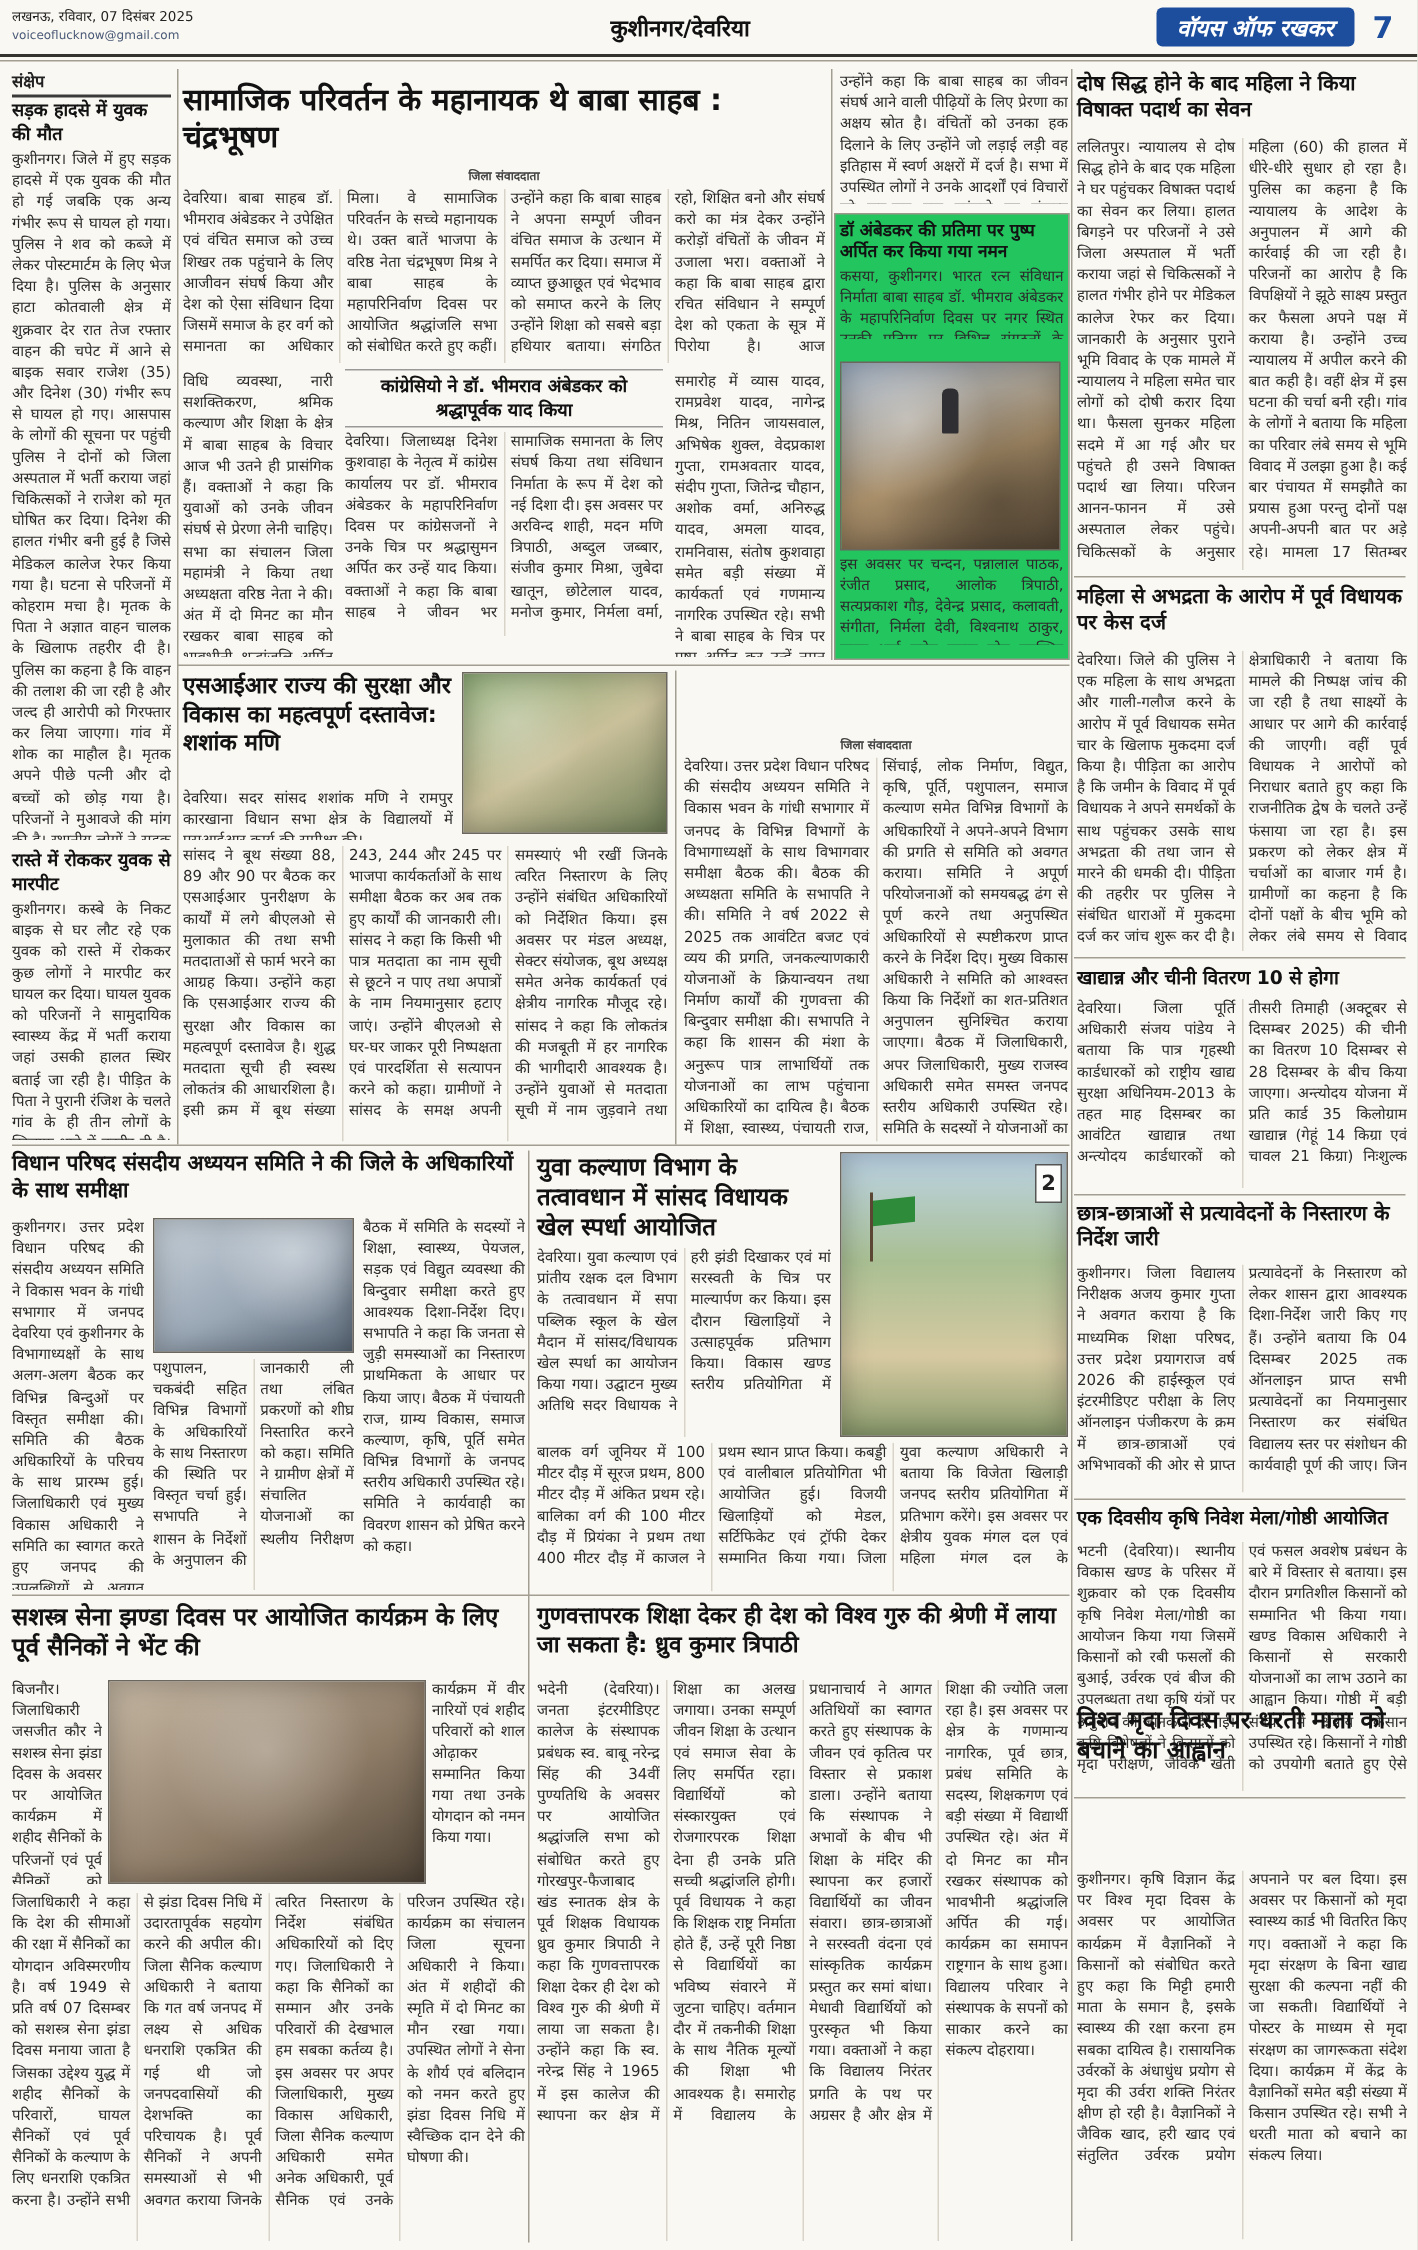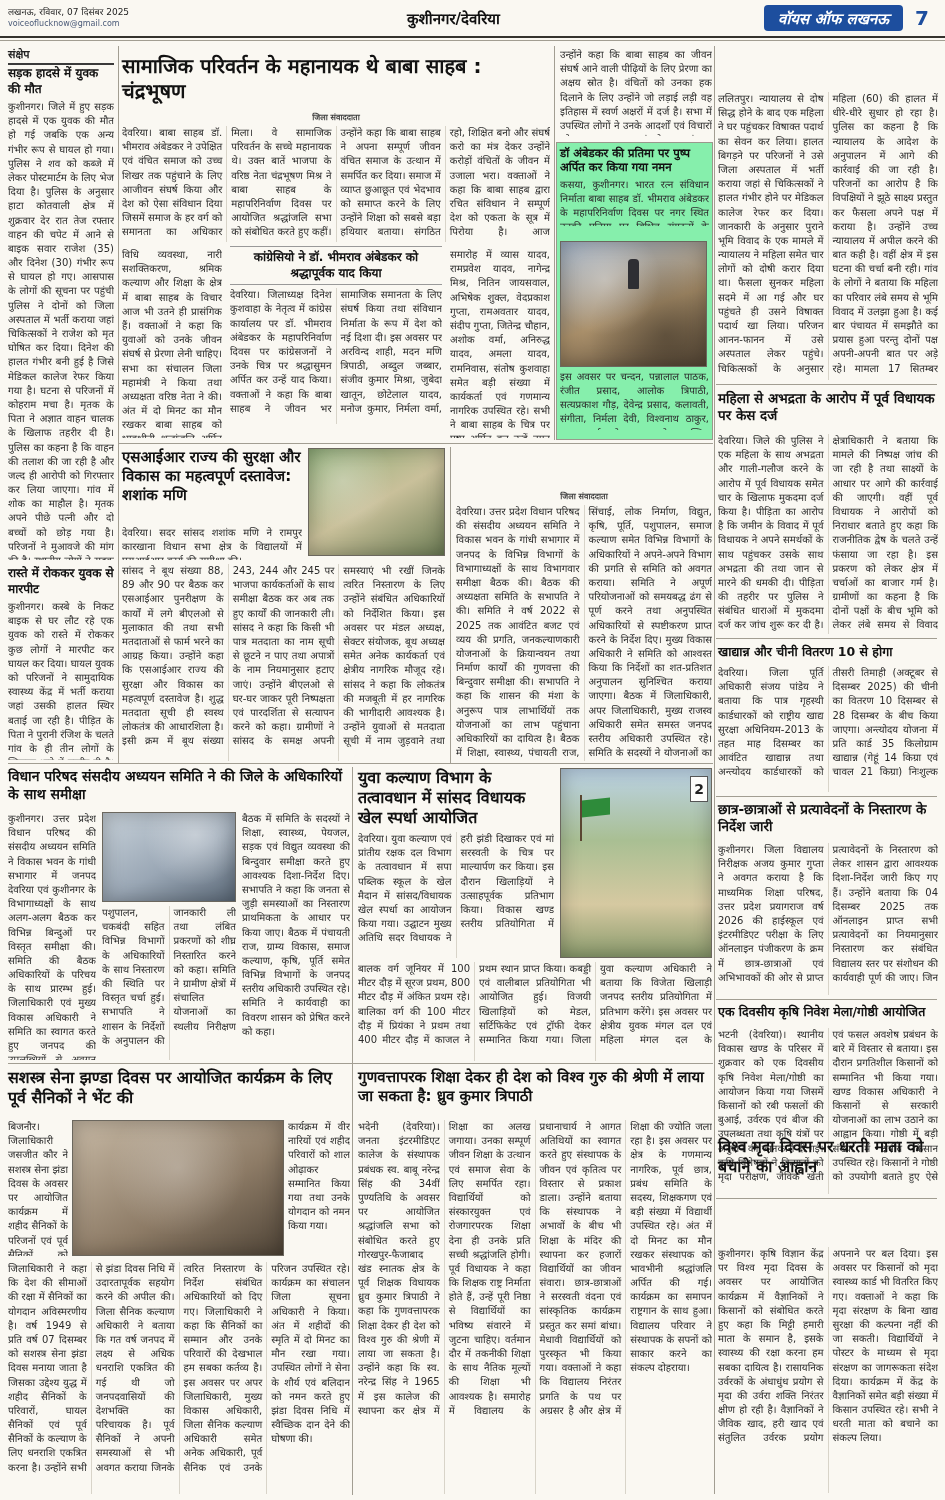--- a/index.html
+++ b/index.html
@@ -17,21 +17,21 @@
   .mh-left{width:230px;font-size:9px;line-height:1.3;color:#222}
   .mh-email{color:#4a5a78;font-size:8px}
   .mh-center{font-weight:700;font-size:15px;color:#111}
   .mh-right{display:flex;align-items:center;gap:12px;width:260px;justify-content:flex-end}
   .brand-box{background:#1d4e9e;color:#fff;font-weight:700;font-style:italic;font-size:15px;padding:3px 14px;border-radius:4px;white-space:nowrap}
   .page-num{color:#1d4e9e;font-weight:700;font-size:20px}
   .briefs-label{font-weight:700;font-size:11px;color:#222;border-bottom:2px solid #3a3a3a;padding-bottom:2px}
   .brief-title{font-size:12px;line-height:1.3}
   .substory{border-top:1px solid #999;padding-top:3px}
   .substory-head{font-size:12px;text-align:center;border-bottom:1px solid #999;padding-bottom:3px;margin-bottom:3px;line-height:1.3}
-  .pbox{border:1px solid #9b978c;background:#86efac;padding:3px;overflow:hidden}
+  .pbox{border:1px solid #9b978c;background:#22c55e;padding:3px;overflow:hidden}
   .pbox .headline{font-size:11.5px;margin-bottom:3px}
   .photo{position:absolute;border:1px solid #6b675e;box-shadow:inset 0 0 20px rgba(0,0,0,.28);overflow:hidden}
   .photo-flow{position:relative;border:1px solid #6b675e;box-shadow:inset 0 0 20px rgba(0,0,0,.28);overflow:hidden}
   .ph-statue{background:radial-gradient(circle at 30% 30%,rgba(255,255,255,.35),transparent 42%),radial-gradient(circle at 72% 75%,rgba(0,0,0,.3),transparent 55%),linear-gradient(160deg,#9fb0c5,#a98f6a 55%,#5f4f3c)}
   .ph-outdoor{background:radial-gradient(circle at 25% 30%,rgba(255,255,255,.3),transparent 40%),linear-gradient(150deg,#8fae77,#c9c09a 50%,#6f7f57)}
   .ph-hall{background:radial-gradient(circle at 70% 25%,rgba(255,255,255,.4),transparent 45%),linear-gradient(150deg,#c8d2da,#9aa7b5 55%,#5d6b7a)}
   .ph-sports{background:linear-gradient(180deg,#bcd3e6 0%,#a9bf93 38%,#d6c9a1 72%,#8a9b6d 100%)}
   .ph-group{background:radial-gradient(circle at 50% 35%,rgba(255,255,255,.25),transparent 50%),linear-gradient(150deg,#c7b9a5,#8d7b66 58%,#4f4437)}
   .statue{position:absolute;left:46%;top:14%;width:11px;height:30px;background:#2e2e33;border-radius:4px 4px 1px 1px}
   .flag{position:absolute;left:14%;top:16%;width:28px;height:17px;background:#2e8b3a;transform:skewY(-6deg)}
@@ -43,21 +43,21 @@
 
 <div class="page">
 
   <header class="masthead">
     <div class="mh-left">
       <div>लखनऊ, रविवार, 07 दिसंबर 2025</div>
       <div class="mh-email">voiceoflucknow@gmail.com</div>
     </div>
     <div class="mh-center">कुशीनगर/देवरिया</div>
     <div class="mh-right">
-      <div class="brand-box">वॉयस ऑफ लखनऊ</div>
+      <div class="brand-box">वॉयस ऑफ रखकर</div>
       <div class="page-num">7</div>
     </div>
   </header>
   <div class="rule-h" style="left:0;top:36px;width:945px;height:2px;background:#35332e"></div>
   <div class="rule-h" style="left:0;top:40px;width:945px"></div>
 
   <div class="abs briefs-label" style="left:8px;top:46px;width:106px">संक्षेप</div>
   <h3 class="abs headline brief-title" style="left:8px;top:66px;width:106px">सड़क हादसे में युवक की मौत</h3>
   <div class="abs body-copy" style="left:8px;top:100px;width:106px;height:460px">कुशीनगर। जिले में हुए सड़क हादसे में एक युवक की मौत हो गई जबकि एक अन्य गंभीर रूप से घायल हो गया। पुलिस ने शव को कब्जे में लेकर पोस्टमार्टम के लिए भेज दिया है। पुलिस के अनुसार हाटा कोतवाली क्षेत्र में शुक्रवार देर रात तेज रफ्तार वाहन की चपेट में आने से बाइक सवार राजेश (35) और दिनेश (30) गंभीर रूप से घायल हो गए। आसपास के लोगों की सूचना पर पहुंची पुलिस ने दोनों को जिला अस्पताल में भर्ती कराया जहां चिकित्सकों ने राजेश को मृत घोषित कर दिया। दिनेश की हालत गंभीर बनी हुई है जिसे मेडिकल कालेज रेफर किया गया है। घटना से परिजनों में कोहराम मचा है। मृतक के पिता ने अज्ञात वाहन चालक के खिलाफ तहरीर दी है। पुलिस का कहना है कि वाहन की तलाश की जा रही है और जल्द ही आरोपी को गिरफ्तार कर लिया जाएगा। गांव में शोक का माहौल है। मृतक अपने पीछे पत्नी और दो बच्चों को छोड़ गया है। परिजनों ने मुआवजे की मांग की है। स्थानीय लोगों ने सड़क पर बढ़ते हादसों पर चिंता जताई तथा गति सीमा का पालन कराने की मांग की। पुलिस ने बताया कि मामले की जांच जारी है।</div>
   <h3 class="abs headline brief-title" style="left:8px;top:566px;width:106px">रास्ते में रोककर युवक से मारपीट</h3>
@@ -117,20 +117,21 @@
   <div class="abs body-copy" style="left:8px;top:1120px;width:60px;height:136px">बिजनौर। जिलाधिकारी जसजीत कौर ने सशस्त्र सेना झंडा दिवस के अवसर पर आयोजित कार्यक्रम में शहीद सैनिकों के परिजनों एवं पूर्व सैनिकों को सम्मानित किया।</div>
   <div class="photo ph-group" style="left:72px;top:1120px;width:212px;height:136px"></div>
   <div class="abs body-copy" style="left:288px;top:1120px;width:62px;height:136px">कार्यक्रम में वीर नारियों एवं शहीद परिवारों को शाल ओढ़ाकर सम्मानित किया गया तथा उनके योगदान को नमन किया गया।</div>
   <div class="abs body-copy c4" style="left:8px;top:1262px;width:342px;height:232px">जिलाधिकारी ने कहा कि देश की सीमाओं की रक्षा में सैनिकों का योगदान अविस्मरणीय है। वर्ष 1949 से प्रति वर्ष 07 दिसम्बर को सशस्त्र सेना झंडा दिवस मनाया जाता है जिसका उद्देश्य युद्ध में शहीद सैनिकों के परिवारों, घायल सैनिकों एवं पूर्व सैनिकों के कल्याण के लिए धनराशि एकत्रित करना है। उन्होंने सभी से झंडा दिवस निधि में उदारतापूर्वक सहयोग करने की अपील की। जिला सैनिक कल्याण अधिकारी ने बताया कि गत वर्ष जनपद में लक्ष्य से अधिक धनराशि एकत्रित की गई थी जो जनपदवासियों की देशभक्ति का परिचायक है। पूर्व सैनिकों ने अपनी समस्याओं से भी अवगत कराया जिनके त्वरित निस्तारण के निर्देश संबंधित अधिकारियों को दिए गए। जिलाधिकारी ने कहा कि सैनिकों का सम्मान और उनके परिवारों की देखभाल हम सबका कर्तव्य है। इस अवसर पर अपर जिलाधिकारी, मुख्य विकास अधिकारी, जिला सैनिक कल्याण अधिकारी समेत अनेक अधिकारी, पूर्व सैनिक एवं उनके परिजन उपस्थित रहे। कार्यक्रम का संचालन जिला सूचना अधिकारी ने किया। अंत में शहीदों की स्मृति में दो मिनट का मौन रखा गया। उपस्थित लोगों ने सेना के शौर्य एवं बलिदान को नमन करते हुए झंडा दिवस निधि में स्वैच्छिक दान देने की घोषणा की।</div>
 
   <h2 class="abs headline" style="left:358px;top:1068px;width:354px;font-size:15px">गुणवत्तापरक शिक्षा देकर ही देश को विश्व गुरु की श्रेणी में लाया जा सकता है: ध्रुव कुमार त्रिपाठी</h2>
   <div class="abs body-copy c4" style="left:358px;top:1120px;width:354px;height:374px">भदेनी (देवरिया)। जनता इंटरमीडिएट कालेज के संस्थापक प्रबंधक स्व. बाबू नरेन्द्र सिंह की 34वीं पुण्यतिथि के अवसर पर आयोजित श्रद्धांजलि सभा को संबोधित करते हुए गोरखपुर-फैजाबाद खंड स्नातक क्षेत्र के पूर्व शिक्षक विधायक ध्रुव कुमार त्रिपाठी ने कहा कि गुणवत्तापरक शिक्षा देकर ही देश को विश्व गुरु की श्रेणी में लाया जा सकता है। उन्होंने कहा कि स्व. नरेन्द्र सिंह ने 1965 में इस कालेज की स्थापना कर क्षेत्र में शिक्षा का अलख जगाया। उनका सम्पूर्ण जीवन शिक्षा के उत्थान एवं समाज सेवा के लिए समर्पित रहा। विद्यार्थियों को संस्कारयुक्त एवं रोजगारपरक शिक्षा देना ही उनके प्रति सच्ची श्रद्धांजलि होगी। पूर्व विधायक ने कहा कि शिक्षक राष्ट्र निर्माता होते हैं, उन्हें पूरी निष्ठा से विद्यार्थियों का भविष्य संवारने में जुटना चाहिए। वर्तमान दौर में तकनीकी शिक्षा के साथ नैतिक मूल्यों की शिक्षा भी आवश्यक है। समारोह में विद्यालय के प्रधानाचार्य ने आगत अतिथियों का स्वागत करते हुए संस्थापक के जीवन एवं कृतित्व पर विस्तार से प्रकाश डाला। उन्होंने बताया कि संस्थापक ने अभावों के बीच भी शिक्षा के मंदिर की स्थापना कर हजारों विद्यार्थियों का जीवन संवारा। छात्र-छात्राओं ने सरस्वती वंदना एवं सांस्कृतिक कार्यक्रम प्रस्तुत कर समां बांधा। मेधावी विद्यार्थियों को पुरस्कृत भी किया गया। वक्ताओं ने कहा कि विद्यालय निरंतर प्रगति के पथ पर अग्रसर है और क्षेत्र में शिक्षा की ज्योति जला रहा है। इस अवसर पर क्षेत्र के गणमान्य नागरिक, पूर्व छात्र, प्रबंध समिति के सदस्य, शिक्षकगण एवं बड़ी संख्या में विद्यार्थी उपस्थित रहे। अंत में दो मिनट का मौन रखकर संस्थापक को भावभीनी श्रद्धांजलि अर्पित की गई। कार्यक्रम का समापन राष्ट्रगान के साथ हुआ। विद्यालय परिवार ने संस्थापक के सपनों को साकार करने का संकल्प दोहराया।</div>
 
   <div class="rule-v" style="left:714px;top:46px;height:1448px"></div>
 
+  <h2 class="abs headline" style="left:718px;top:48px;width:220px;font-size:13.5px">दोष सिद्ध होने के बाद महिला ने किया विषाक्त पदार्थ का सेवन</h2>
   <div class="abs body-copy c2" style="left:718px;top:92px;width:220px;height:288px">ललितपुर। न्यायालय से दोष सिद्ध होने के बाद एक महिला ने घर पहुंचकर विषाक्त पदार्थ का सेवन कर लिया। हालत बिगड़ने पर परिजनों ने उसे जिला अस्पताल में भर्ती कराया जहां से चिकित्सकों ने हालत गंभीर होने पर मेडिकल कालेज रेफर कर दिया। जानकारी के अनुसार पुराने भूमि विवाद के एक मामले में न्यायालय ने महिला समेत चार लोगों को दोषी करार दिया था। फैसला सुनकर महिला सदमे में आ गई और घर पहुंचते ही उसने विषाक्त पदार्थ खा लिया। परिजन आनन-फानन में उसे अस्पताल लेकर पहुंचे। चिकित्सकों के अनुसार महिला (60) की हालत में धीरे-धीरे सुधार हो रहा है। पुलिस का कहना है कि न्यायालय के आदेश के अनुपालन में आगे की कार्रवाई की जा रही है। परिजनों का आरोप है कि विपक्षियों ने झूठे साक्ष्य प्रस्तुत कर फैसला अपने पक्ष में कराया है। उन्होंने उच्च न्यायालय में अपील करने की बात कही है। वहीं क्षेत्र में इस घटना की चर्चा बनी रही। गांव के लोगों ने बताया कि महिला का परिवार लंबे समय से भूमि विवाद में उलझा हुआ है। कई बार पंचायत में समझौते का प्रयास हुआ परन्तु दोनों पक्ष अपनी-अपनी बात पर अड़े रहे। मामला 17 सितम्बर 2023 की रंजिश से जुड़ा बताया जा रहा है। फिलहाल पुलिस पूरे मामले की जांच में जुटी है।</div>
   <div class="rule-h" style="left:716px;top:384px;width:221px"></div>
 
   <h2 class="abs headline" style="left:718px;top:390px;width:220px;font-size:13.5px">महिला से अभद्रता के आरोप में पूर्व विधायक पर केस दर्ज</h2>
   <div class="abs body-copy c2" style="left:718px;top:434px;width:220px;height:200px">देवरिया। जिले की पुलिस ने एक महिला के साथ अभद्रता और गाली-गलौज करने के आरोप में पूर्व विधायक समेत चार के खिलाफ मुकदमा दर्ज किया है। पीड़िता का आरोप है कि जमीन के विवाद में पूर्व विधायक ने अपने समर्थकों के साथ पहुंचकर उसके साथ अभद्रता की तथा जान से मारने की धमकी दी। पीड़िता की तहरीर पर पुलिस ने संबंधित धाराओं में मुकदमा दर्ज कर जांच शुरू कर दी है। क्षेत्राधिकारी ने बताया कि मामले की निष्पक्ष जांच की जा रही है तथा साक्ष्यों के आधार पर आगे की कार्रवाई की जाएगी। वहीं पूर्व विधायक ने आरोपों को निराधार बताते हुए कहा कि राजनीतिक द्वेष के चलते उन्हें फंसाया जा रहा है। इस प्रकरण को लेकर क्षेत्र में चर्चाओं का बाजार गर्म है। ग्रामीणों का कहना है कि दोनों पक्षों के बीच भूमि को लेकर लंबे समय से विवाद चला आ रहा है जिसका निस्तारण राजस्व न्यायालय में लंबित है।</div>
   <div class="rule-h" style="left:716px;top:638px;width:221px"></div>
 
   <h2 class="abs headline" style="left:718px;top:644px;width:220px;font-size:12.5px">खाद्यान्न और चीनी वितरण 10 से होगा</h2>
   <div class="abs body-copy c2" style="left:718px;top:666px;width:220px;height:126px">देवरिया। जिला पूर्ति अधिकारी संजय पांडेय ने बताया कि पात्र गृहस्थी कार्डधारकों को राष्ट्रीय खाद्य सुरक्षा अधिनियम-2013 के तहत माह दिसम्बर का आवंटित खाद्यान्न तथा अन्त्योदय कार्डधारकों को तीसरी तिमाही (अक्टूबर से दिसम्बर 2025) की चीनी का वितरण 10 दिसम्बर से 28 दिसम्बर के बीच किया जाएगा। अन्त्योदय योजना में प्रति कार्ड 35 किलोग्राम खाद्यान्न (गेहूं 14 किग्रा एवं चावल 21 किग्रा) निःशुल्क उपलब्ध कराया जाएगा। इसके अतिरिक्त 3 किलोग्राम चीनी प्रति कार्ड ₹18 प्रति किलोग्राम की दर से वितरित की जाएगी। पात्र गृहस्थी कार्डधारकों को प्रति यूनिट 5 किलोग्राम खाद्यान्न (गेहूं 2 किग्रा एवं चावल 3 किग्रा) निःशुल्क उपलब्ध कराया जाएगा।</div>
   <div class="rule-h" style="left:716px;top:796px;width:221px"></div>

